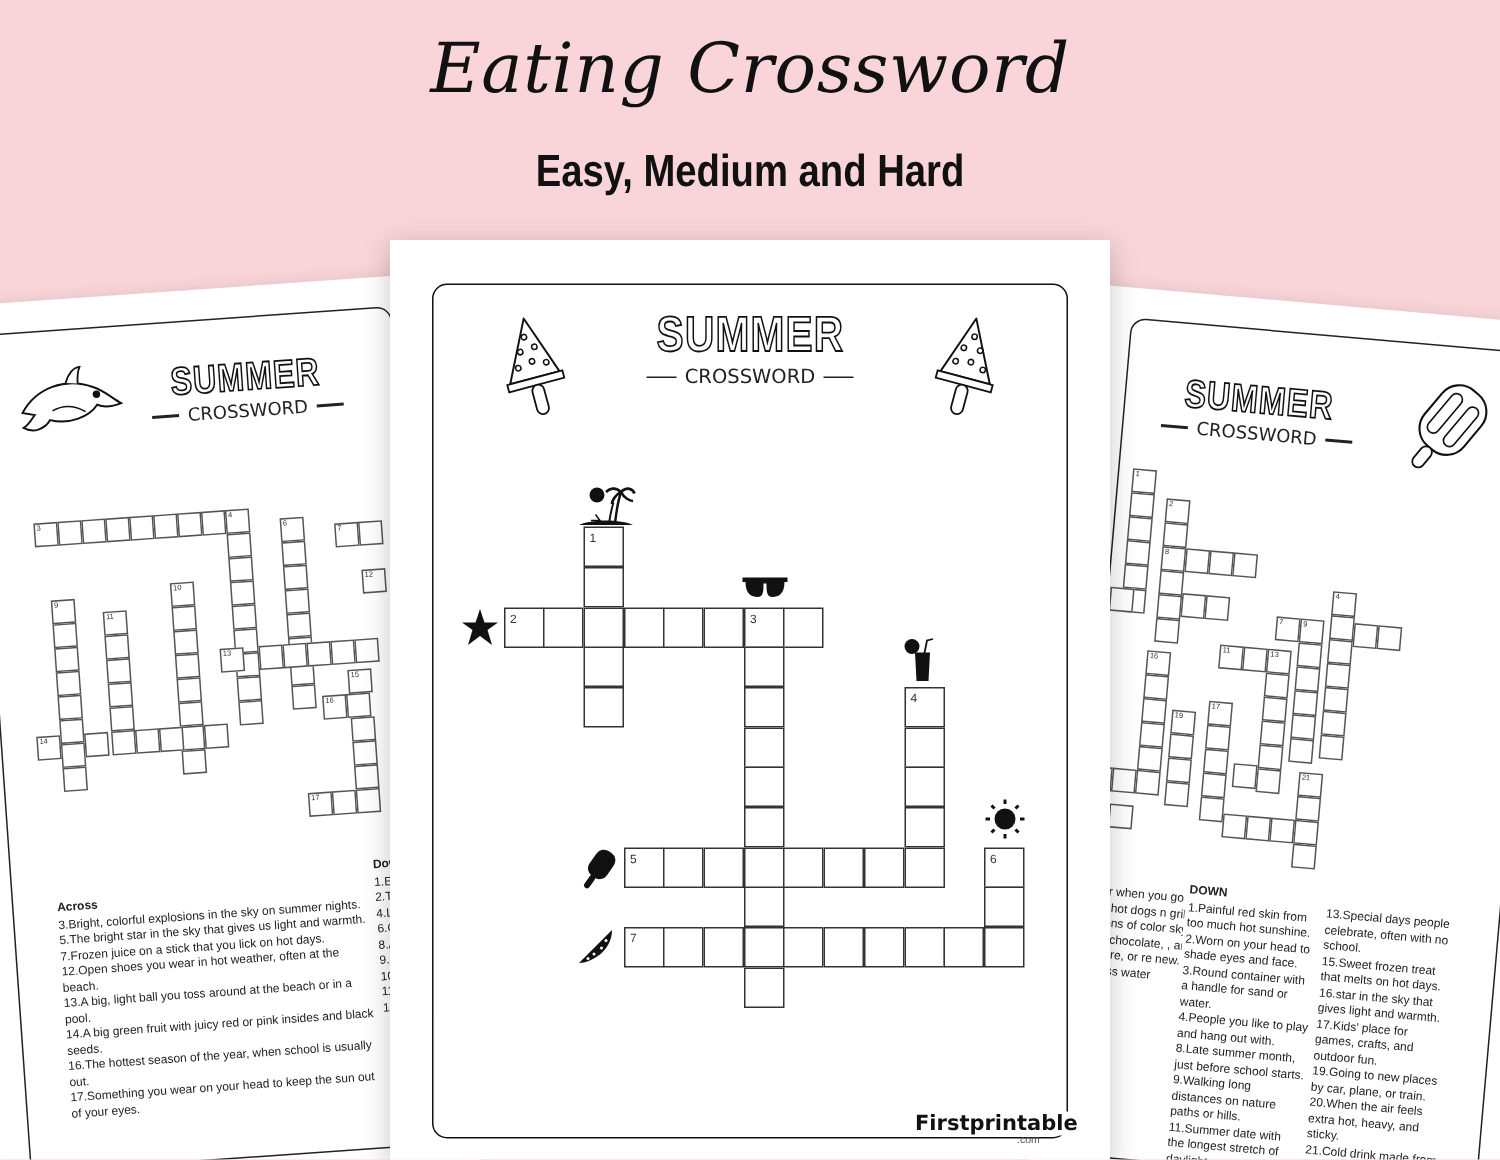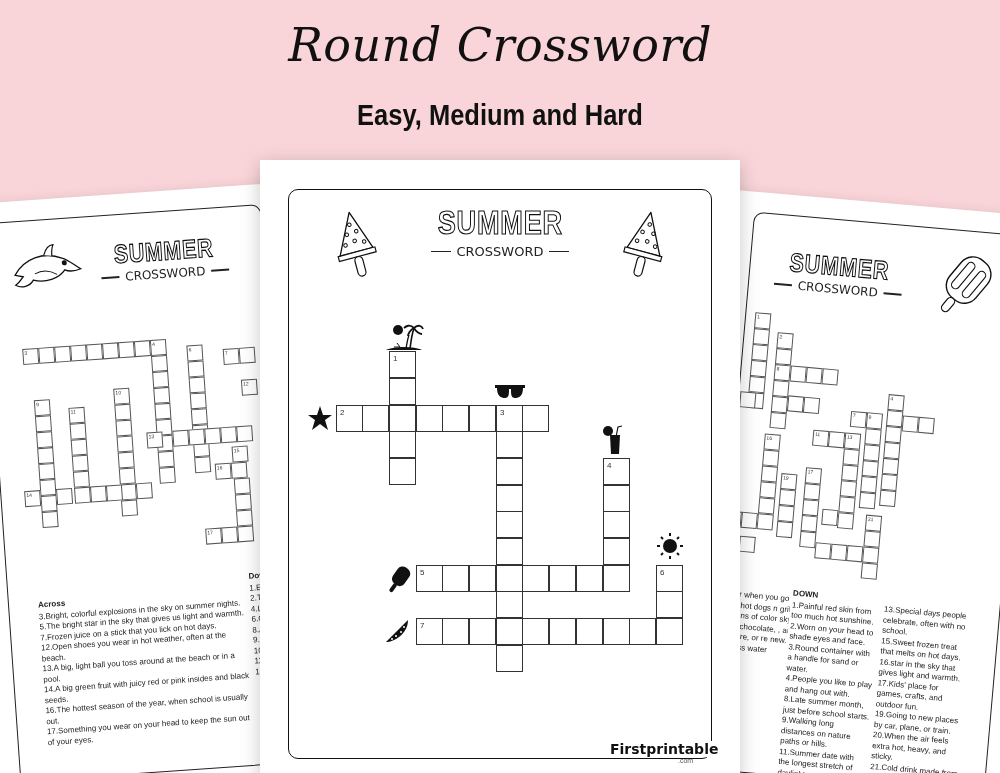--- a/index.html
+++ b/index.html
@@ -88,21 +88,21 @@
     font-weight: 700; font-size: 14px; color: #111; font-family: "DejaVu Sans", sans-serif;
   }
   .brand-com {
     position: absolute; left: 418px; top: 597px; font-size: 7px; color: #555;
   }
   .icon { position: absolute; }
 </style>
 </head>
 <body>
 
-<div class="title">Round Crossword</div>
+<div class="title">Eating Crossword</div>
 <div class="subtitle">Easy, Medium and Hard</div>
 
 <div class="side-page page-left">
   <div class="side-inner-border"></div>
   <svg class="icon" style="left:46px;top:44px" width="74" height="46" viewBox="0 0 74 46">
     <path d="M4 30 C14 14 34 8 52 16 C58 18 64 24 70 28 C64 30 58 30 54 28 C48 36 34 40 22 36 C18 42 10 44 4 40 C8 38 10 34 12 32 Z" fill="#fff" stroke="#111" stroke-width="1.3"></path>
     <path d="M34 12 C36 6 40 2 44 2 C42 6 42 10 42 13" fill="#fff" stroke="#111" stroke-width="1.2"></path>
     <circle cx="54" cy="21" r="2.5" fill="#111"></circle>
     <path d="M24 30 C32 26 40 28 46 32" fill="none" stroke="#111" stroke-width="1"></path>
   </svg>

